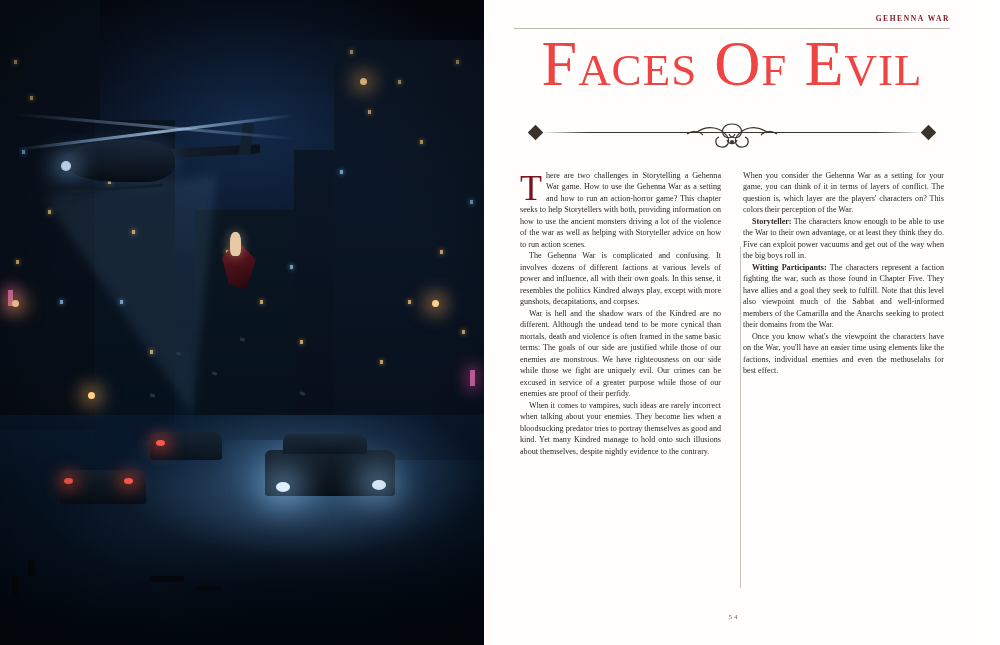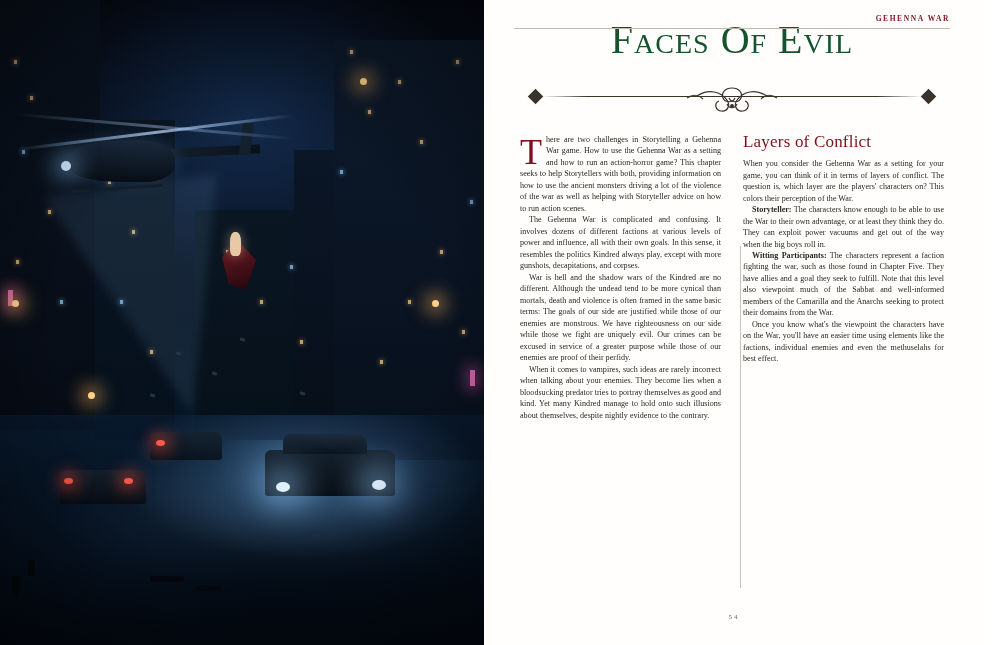--- a/index.html
+++ b/index.html
@@ -210,25 +210,25 @@
     margin-top: 68px;
     text-align: center;
     font-family: "Liberation Serif", serif;
     font-style: italic;
     font-size: 24px;
     color: #2b2723;
     letter-spacing: 0.3px;
   }
   .chapter-title {
     text-align: center;
-    margin-top: 4px;
-    font-family: "Liberation Serif", serif;
-    font-size: 40px;
+    margin-top: 16px;
+    font-family: "Liberation Serif", serif;
+    font-size: 64px;
     line-height: 1;
-    color: #14532d;
+    color: #ef4444;
     letter-spacing: 1px;
     font-variant: small-caps;
     text-transform: capitalize;
   }
 
   .ornament {
     margin: 22px auto 0;
     width: 420px;
     position: relative;
     height: 46px;
@@ -427,23 +427,22 @@
     <div class="columns">
 
       <div class="col">
         <p class="first"><span class="dropcap">T</span><span>here are two challenges in Storytelling a Gehenna War game. How to use the Gehenna War as a setting and how to run an action-horror game? This chapter seeks to help Storytellers with both, providing information on how to use the ancient monsters driving a lot of the violence of the war as well as helping with Storyteller advice on how to run action scenes.</span></p>
         <p>The Gehenna War is complicated and confusing. It involves dozens of different factions at various levels of power and influence, all with their own goals. In this sense, it resembles the politics Kindred always play, except with more gunshots, decapitations, and corpses.</p>
         <p>War is hell and the shadow wars of the Kindred are no different. Although the undead tend to be more cynical than mortals, death and violence is often framed in the same basic terms: The goals of our side are justified while those of our enemies are monstrous. We have righteousness on our side while those we fight are uniquely evil. Our crimes can be excused in service of a greater purpose while those of our enemies are proof of their perfidy.</p>
         <p>When it comes to vampires, such ideas are rarely incorrect when talking about your enemies. They become lies when a bloodsucking predator tries to portray themselves as good and kind. Yet many Kindred manage to hold onto such illusions about themselves, despite nightly evidence to the contrary.</p>
       </div>
 
       <div class="col">
-        <div class="section-head">Layers of Conflict</div>
         <p class="first"><span>When you consider the Gehenna War as a setting for your game, you can think of it in terms of layers of conflict. The question is, which layer are the players' characters on? This colors their perception of the War.</span></p>
-        <p><span class="lead-in">Storyteller:</span><span> The characters know enough to be able to use the War to their own advantage, or at least they think they do. They can exploit power vacuums and get out of the way when the big boys roll in.</span></p>
+        <p><span class="lead-in">Storyteller:</span><span> The characters know enough to be able to use the War to their own advantage, or at least they think they do. Five can exploit power vacuums and get out of the way when the big boys roll in.</span></p>
         <p><span class="lead-in">Witting Participants:</span><span> The characters represent a faction fighting the war, such as those found in Chapter Five. They have allies and a goal they seek to fulfill. Note that this level also viewpoint much of the Sabbat and well-informed members of the Camarilla and the Anarchs seeking to protect their domains from the War.</span></p>
         <p>Once you know what's the viewpoint the characters have on the War, you'll have an easier time using elements like the factions, individual enemies and even the methuselahs for best effect.</p>
       </div>
 
     </div>
 
     <div class="folio">54</div>
   </div>
 
 </div>

